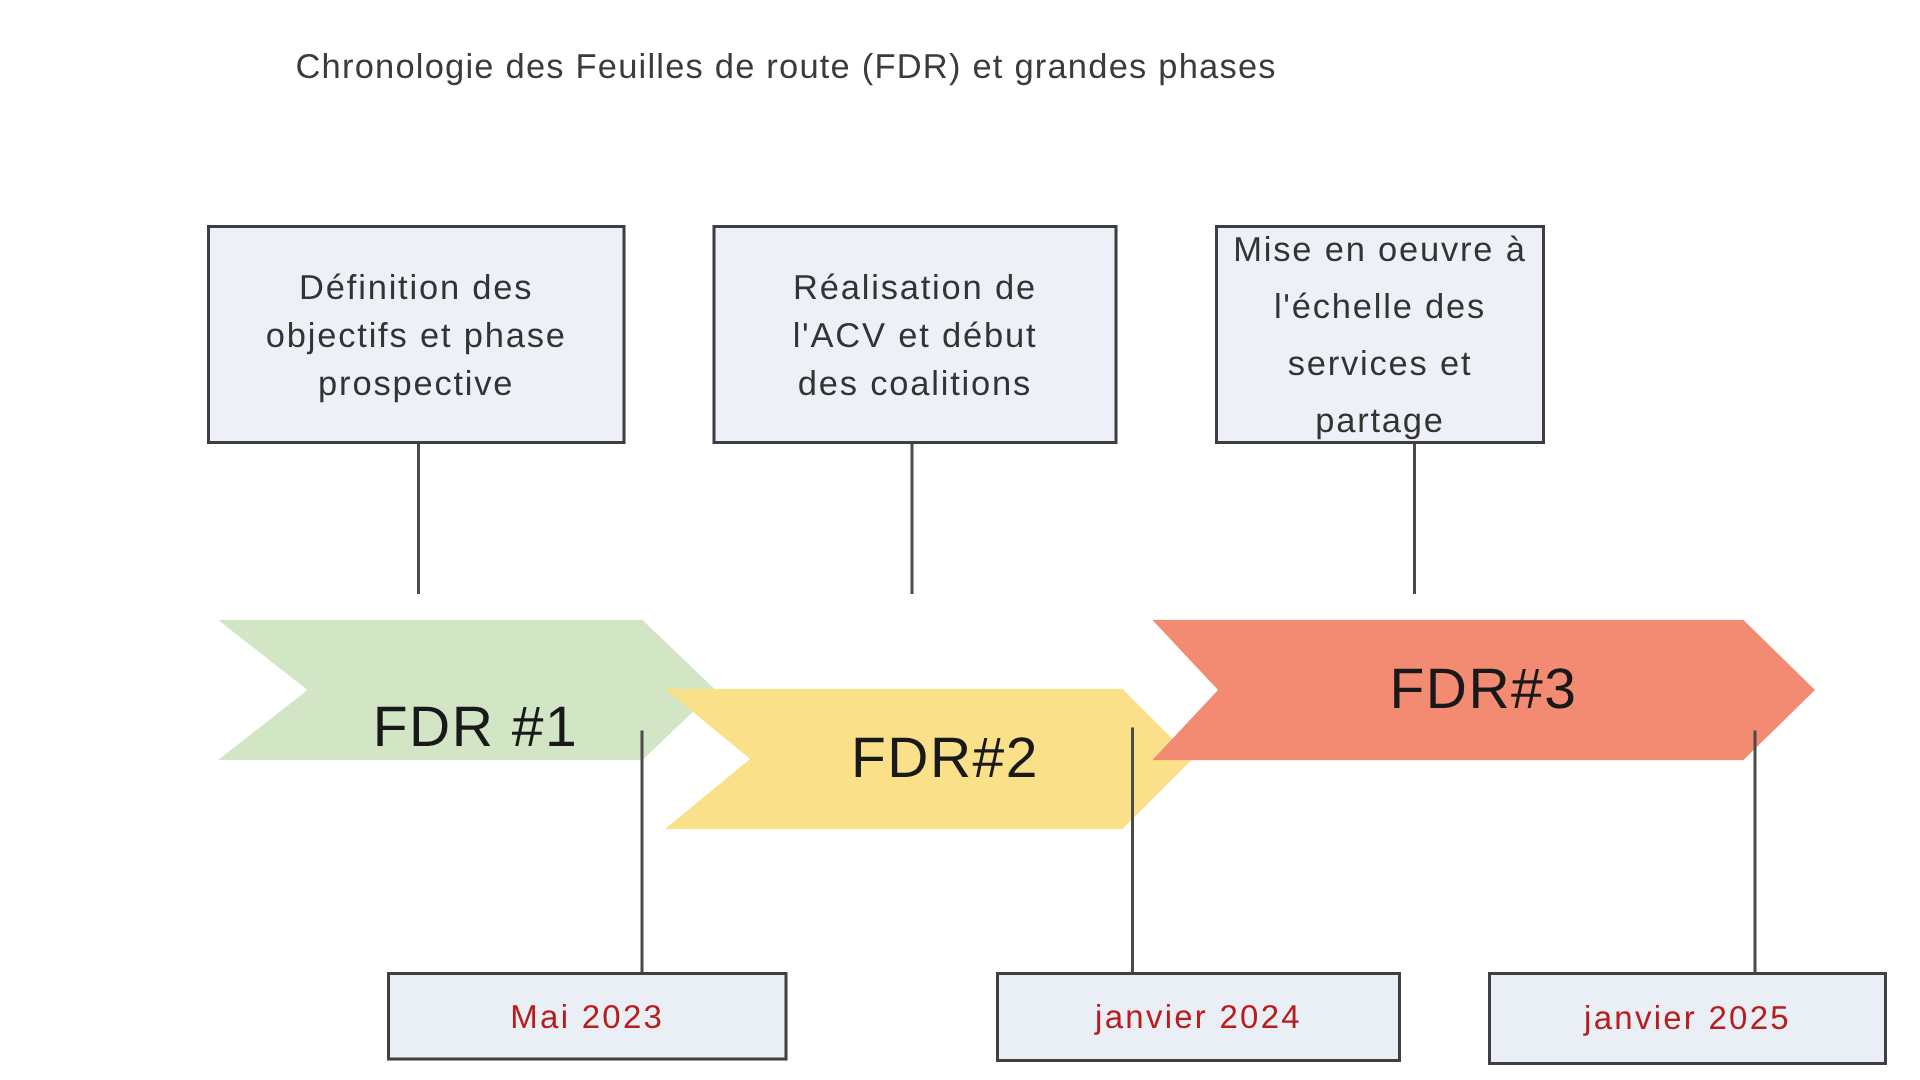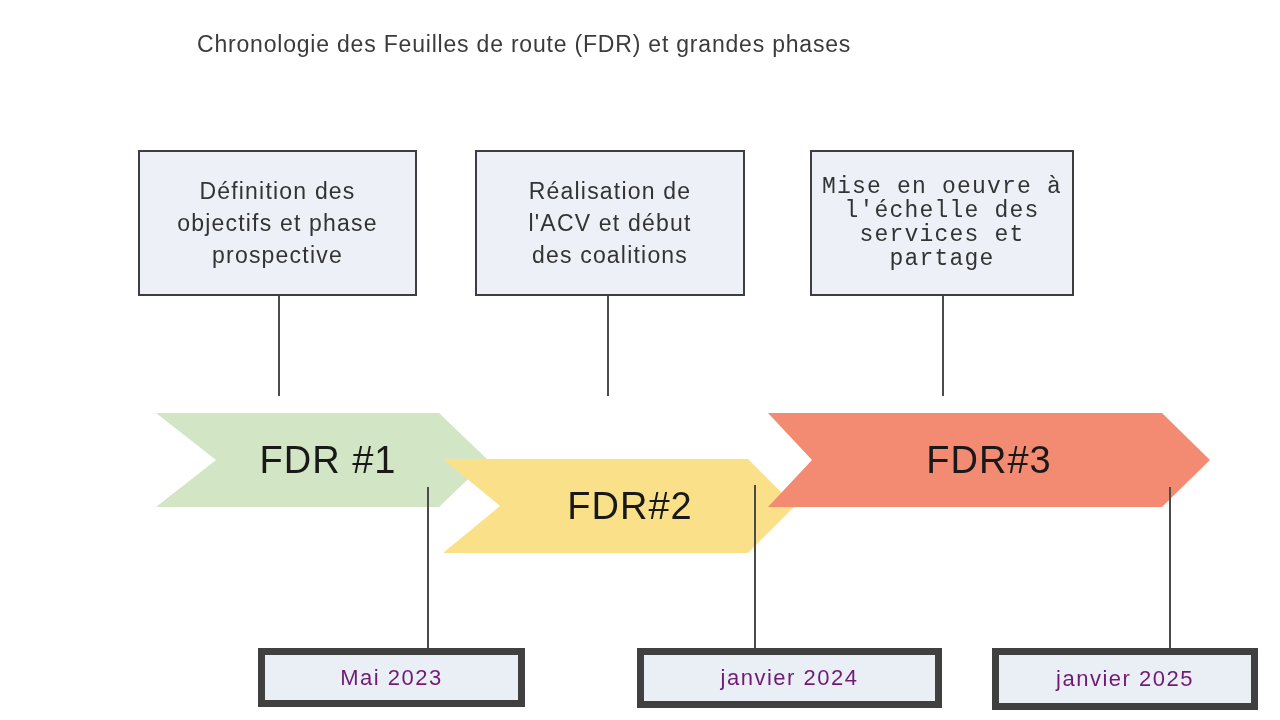--- a/index.html
+++ b/index.html
@@ -13,55 +13,55 @@
   }
   .descbox{
     position:absolute;box-sizing:border-box;
     background:#edf1f7;border:2px solid #3e3e42;
     display:flex;align-items:center;justify-content:center;text-align:center;
     font-size:23px;line-height:32px;letter-spacing:1.2px;color:#333333;
     white-space:pre-line;
   }
   .descbox.b1{left:138px;top:150px;width:279px;height:146px;}
   .descbox.b2{left:475px;top:150px;width:270px;height:146px;}
-  .descbox.b3{left:810px;top:150px;width:264px;height:146px;line-height:24px;font-family:Liberation Mono, monospace;}
+  .descbox.b3{left:810px;top:150px;width:220px;height:146px;line-height:38px;}
   .vline{position:absolute;width:2px;background:#4b4b4b;}
   .c1{left:278px;top:296px;height:100px;}
   .c2{left:607px;top:296px;height:100px;}
   .c3{left:942px;top:296px;height:100px;}
   .d1{left:427px;top:487px;height:161px;}
   .d2{left:754px;top:485px;height:164px;}
   .d3{left:1169px;top:487px;height:161px;}
   .arrow{
     position:absolute;top:413px;height:94px;
     display:flex;align-items:center;justify-content:center;
     font-size:38px;letter-spacing:1px;color:#191919;
   }
   .arrow.a1{
-    left:156px;width:332px;
+    left:145px;width:332px;
     clip-path:polygon(0 0,283px 0,100% 50%,283px 100%,0 100%,60px 50%);
-    padding-left:12px;box-sizing:border-box;
+    padding-left:12px;box-sizing:border-box;align-items:flex-end;
   }
   .arrow.a2{
     left:443px;width:352px;
     clip-path:polygon(0 0,305px 0,100% 50%,305px 100%,0 100%,57px 50%);
     padding-left:22px;box-sizing:border-box;margin-top:46px;
   }
   .arrow.a3{
     left:768px;width:442px;
     clip-path:polygon(0 0,394px 0,100% 50%,394px 100%,0 100%,44px 50%);
   }
   .datebox{
     position:absolute;box-sizing:border-box;
-    background:#eaeef5;border:7px solid #404040;
+    background:#eaeef5;border:2px solid #404040;
     display:flex;align-items:center;justify-content:center;
-    font-size:22px;letter-spacing:1.5px;color:#701a75;
+    font-size:22px;letter-spacing:1.5px;color:#b91c1c;
   }
   .datebox.t1{left:258px;top:648px;width:267px;height:59px;}
-  .datebox.t2{left:637px;top:648px;width:305px;height:60px;}
+  .datebox.t2{left:664px;top:648px;width:270px;height:60px;}
   .datebox.t3{left:992px;top:648px;width:266px;height:62px;text-align:right;}
 </style>
 </head>
 <body>
 
 <div class="canvas">
 
   <div class="title">Chronologie des Feuilles de route (FDR) et grandes phases</div>
 
   <div class="descbox b2">

